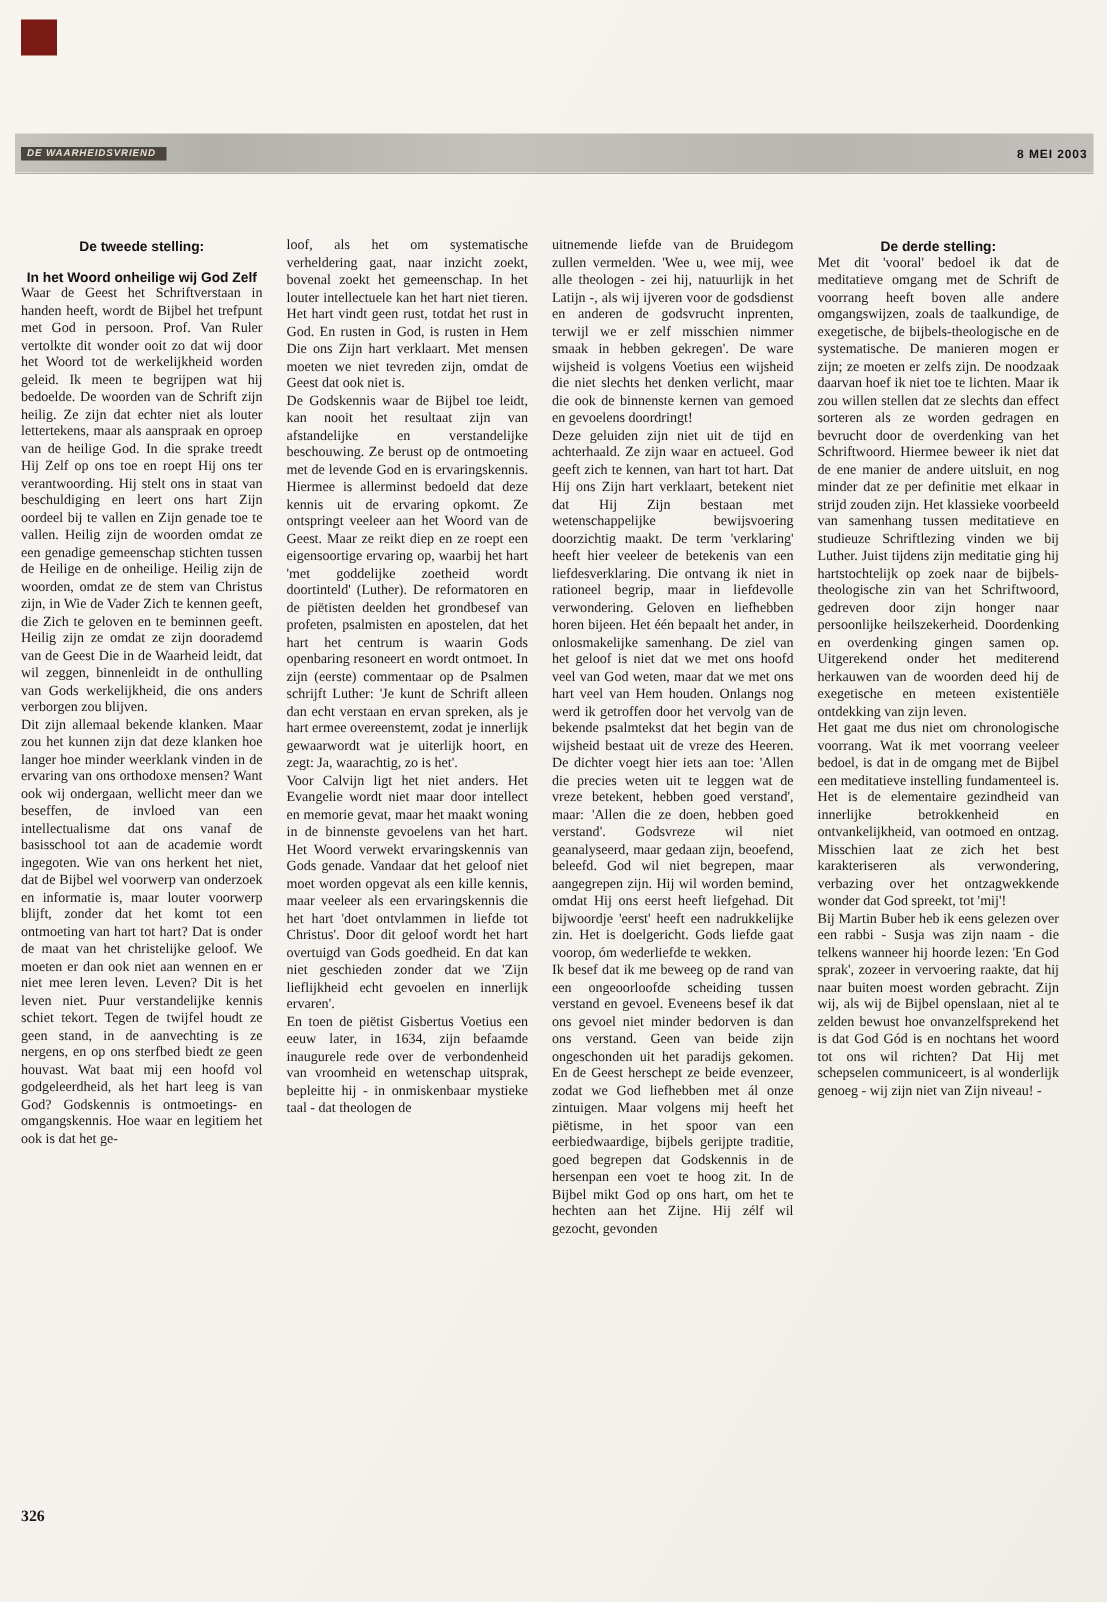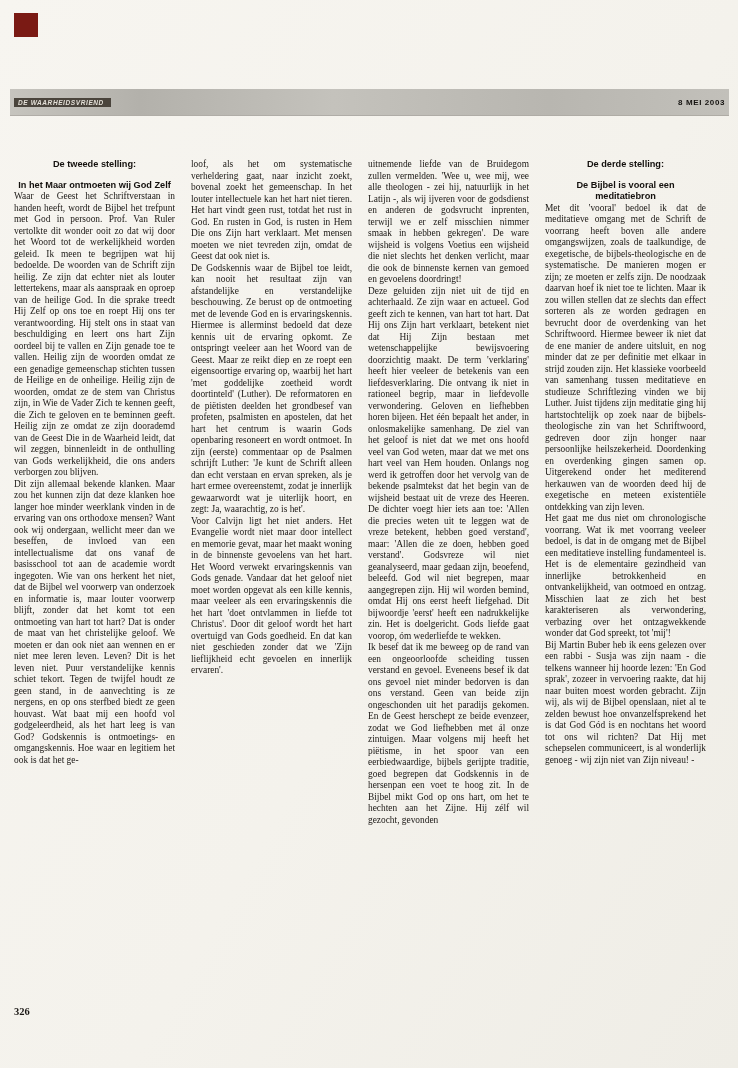--- a/index.html
+++ b/index.html
@@ -87,39 +87,39 @@
   <div class="masthead-band">
     <span class="masthead-title">De Waarheidsvriend</span>
     <span class="issue-date">8 MEI 2003</span>
   </div>
 
   <div class="content">
     <div class="left-region">
       <div class="left-cols">
         <div class="text-column">
             <p class="block heading">De tweede stelling:</p>
-            <p class="block heading">In het Maar ontmoeten wij God Zelf</p>
+            <p class="block heading">In het Woord onheilige wij God Zelf</p>
             <p class="block para">Waar de Geest het Schriftverstaan in handen heeft, wordt de Bijbel het trefpunt met God in persoon. Prof. Van Ruler vertolkte dit wonder ooit zo dat wij door het Woord tot de werkelijkheid worden geleid. Ik meen te begrijpen wat hij bedoelde. De woorden van de Schrift zijn heilig. Ze zijn dat echter niet als louter lettertekens, maar als aanspraak en oproep van de heilige God. In die sprake treedt Hij Zelf op ons toe en roept Hij ons ter verantwoording. Hij stelt ons in staat van beschuldiging en leert ons hart Zijn oordeel bij te vallen en Zijn genade toe te vallen. Heilig zijn de woorden omdat ze een genadige gemeenschap stichten tussen de Heilige en de onheilige. Heilig zijn de woorden, omdat ze de stem van Christus zijn, in Wie de Vader Zich te kennen geeft, die Zich te geloven en te beminnen geeft. Heilig zijn ze omdat ze zijn doorademd van de Geest Die in de Waarheid leidt, dat wil zeggen, binnenleidt in de onthulling van Gods werkelijkheid, die ons anders verborgen zou blijven.</p>
             <p class="block para">Dit zijn allemaal bekende klanken. Maar zou het kunnen zijn dat deze klanken hoe langer hoe minder weerklank vinden in de ervaring van ons orthodoxe mensen? Want ook wij ondergaan, wellicht meer dan we beseffen, de invloed van een intellectualisme dat ons vanaf de basisschool tot aan de academie wordt ingegoten. Wie van ons herkent het niet, dat de Bijbel wel voorwerp van onderzoek en informatie is, maar louter voorwerp blijft, zonder dat het komt tot een ontmoeting van hart tot hart? Dat is onder de maat van het christelijke geloof. We moeten er dan ook niet aan wennen en er niet mee leren leven. Leven? Dit is het leven niet. Puur verstandelijke kennis schiet tekort. Tegen de twijfel houdt ze geen stand, in de aanvechting is ze nergens, en op ons sterfbed biedt ze geen houvast. Wat baat mij een hoofd vol godgeleerdheid, als het hart leeg is van God? Godskennis is ontmoetings- en omgangskennis. Hoe waar en legitiem het ook is dat het ge-</p>
           </div>
         <div class="text-column">
             <p class="block para">loof, als het om systematische verheldering gaat, naar inzicht zoekt, bovenal zoekt het gemeenschap. In het louter intellectuele kan het hart niet tieren. Het hart vindt geen rust, totdat het rust in God. En rusten in God, is rusten in Hem Die ons Zijn hart verklaart. Met mensen moeten we niet tevreden zijn, omdat de Geest dat ook niet is.</p>
             <p class="block para">De Godskennis waar de Bijbel toe leidt, kan nooit het resultaat zijn van afstandelijke en verstandelijke beschouwing. Ze berust op de ontmoeting met de levende God en is ervaringskennis. Hiermee is allerminst bedoeld dat deze kennis uit de ervaring opkomt. Ze ontspringt veeleer aan het Woord van de Geest. Maar ze reikt diep en ze roept een eigensoortige ervaring op, waarbij het hart 'met goddelijke zoetheid wordt doortinteld' (Luther). De reformatoren en de piëtisten deelden het grondbesef van profeten, psalmisten en apostelen, dat het hart het centrum is waarin Gods openbaring resoneert en wordt ontmoet. In zijn (eerste) commentaar op de Psalmen schrijft Luther: 'Je kunt de Schrift alleen dan echt verstaan en ervan spreken, als je hart ermee overeenstemt, zodat je innerlijk gewaarwordt wat je uiterlijk hoort, en zegt: Ja, waarachtig, zo is het'.</p>
             <p class="block para">Voor Calvijn ligt het niet anders. Het Evangelie wordt niet maar door intellect en memorie gevat, maar het maakt woning in de binnenste gevoelens van het hart. Het Woord verwekt ervaringskennis van Gods genade. Vandaar dat het geloof niet moet worden opgevat als een kille kennis, maar veeleer als een ervaringskennis die het hart 'doet ontvlammen in liefde tot Christus'. Door dit geloof wordt het hart overtuigd van Gods goedheid. En dat kan niet geschieden zonder dat we 'Zijn lieflijkheid echt gevoelen en innerlijk ervaren'.</p>
+            <p class="block para">En toen de piëtist Gisbertus Voetius een eeuw later, in 1634, zijn befaamde inaugurele rede over de verbondenheid van vroomheid en wetenschap uitsprak, bepleitte hij - in onmiskenbaar mystieke taal - dat theologen de</p>
           </div>
       </div>
     </div>
     <div class="text-column">
         <p class="block para">uitnemende liefde van de Bruidegom zullen vermelden. 'Wee u, wee mij, wee alle theologen - zei hij, natuurlijk in het Latijn -, als wij ijveren voor de godsdienst en anderen de godsvrucht inprenten, terwijl we er zelf misschien nimmer smaak in hebben gekregen'. De ware wijsheid is volgens Voetius een wijsheid die niet slechts het denken verlicht, maar die ook de binnenste kernen van gemoed en gevoelens doordringt!</p>
         <p class="block para">Deze geluiden zijn niet uit de tijd en achterhaald. Ze zijn waar en actueel. God geeft zich te kennen, van hart tot hart. Dat Hij ons Zijn hart verklaart, betekent niet dat Hij Zijn bestaan met wetenschappelijke bewijsvoering doorzichtig maakt. De term 'verklaring' heeft hier veeleer de betekenis van een liefdesverklaring. Die ontvang ik niet in rationeel begrip, maar in liefdevolle verwondering. Geloven en liefhebben horen bijeen. Het één bepaalt het ander, in onlosmakelijke samenhang. De ziel van het geloof is niet dat we met ons hoofd veel van God weten, maar dat we met ons hart veel van Hem houden. Onlangs nog werd ik getroffen door het vervolg van de bekende psalmtekst dat het begin van de wijsheid bestaat uit de vreze des Heeren. De dichter voegt hier iets aan toe: 'Allen die precies weten uit te leggen wat de vreze betekent, hebben goed verstand', maar: 'Allen die ze doen, hebben goed verstand'. Godsvreze wil niet geanalyseerd, maar gedaan zijn, beoefend, beleefd. God wil niet begrepen, maar aangegrepen zijn. Hij wil worden bemind, omdat Hij ons eerst heeft liefgehad. Dit bijwoordje 'eerst' heeft een nadrukkelijke zin. Het is doelgericht. Gods liefde gaat voorop, óm wederliefde te wekken.</p>
         <p class="block para">Ik besef dat ik me beweeg op de rand van een ongeoorloofde scheiding tussen verstand en gevoel. Eveneens besef ik dat ons gevoel niet minder bedorven is dan ons verstand. Geen van beide zijn ongeschonden uit het paradijs gekomen. En de Geest herschept ze beide evenzeer, zodat we God liefhebben met ál onze zintuigen. Maar volgens mij heeft het piëtisme, in het spoor van een eerbiedwaardige, bijbels gerijpte traditie, goed begrepen dat Godskennis in de hersenpan een voet te hoog zit. In de Bijbel mikt God op ons hart, om het te hechten aan het Zijne. Hij zélf wil gezocht, gevonden</p>
       </div>
     <div class="text-column">
         <p class="block heading">De derde stelling:</p>
-        <p class="block heading">De Bijbel is vooral een meditatiebron</p>
         <p class="block para">Met dit 'vooral' bedoel ik dat de meditatieve omgang met de Schrift de voorrang heeft boven alle andere omgangswijzen, zoals de taalkundige, de exegetische, de bijbels-theologische en de systematische. De manieren mogen er zijn; ze moeten er zelfs zijn. De noodzaak daarvan hoef ik niet toe te lichten. Maar ik zou willen stellen dat ze slechts dan effect sorteren als ze worden gedragen en bevrucht door de overdenking van het Schriftwoord. Hiermee beweer ik niet dat de ene manier de andere uitsluit, en nog minder dat ze per definitie met elkaar in strijd zouden zijn. Het klassieke voorbeeld van samenhang tussen meditatieve en studieuze Schriftlezing vinden we bij Luther. Juist tijdens zijn meditatie ging hij hartstochtelijk op zoek naar de bijbels-theologische zin van het Schriftwoord, gedreven door zijn honger naar persoonlijke heilszekerheid. Doordenking en overdenking gingen samen op. Uitgerekend onder het mediterend herkauwen van de woorden deed hij de exegetische en meteen existentiële ontdekking van zijn leven.</p>
         <p class="block para">Het gaat me dus niet om chronologische voorrang. Wat ik met voorrang veeleer bedoel, is dat in de omgang met de Bijbel een meditatieve instelling fundamenteel is. Het is de elementaire gezindheid van innerlijke betrokkenheid en ontvankelijkheid, van ootmoed en ontzag. Misschien laat ze zich het best karakteriseren als verwondering, verbazing over het ontzagwekkende wonder dat God spreekt, tot 'mij'!</p>
         <p class="block para">Bij Martin Buber heb ik eens gelezen over een rabbi - Susja was zijn naam - die telkens wanneer hij hoorde lezen: 'En God sprak', zozeer in vervoering raakte, dat hij naar buiten moest worden gebracht. Zijn wij, als wij de Bijbel openslaan, niet al te zelden bewust hoe onvanzelfsprekend het is dat God Gód is en nochtans het woord tot ons wil richten? Dat Hij met schepselen communiceert, is al wonderlijk genoeg - wij zijn niet van Zijn niveau! -</p>
       </div>
   </div>
 
   <div class="page-number">326</div>
 
 </div>
 

